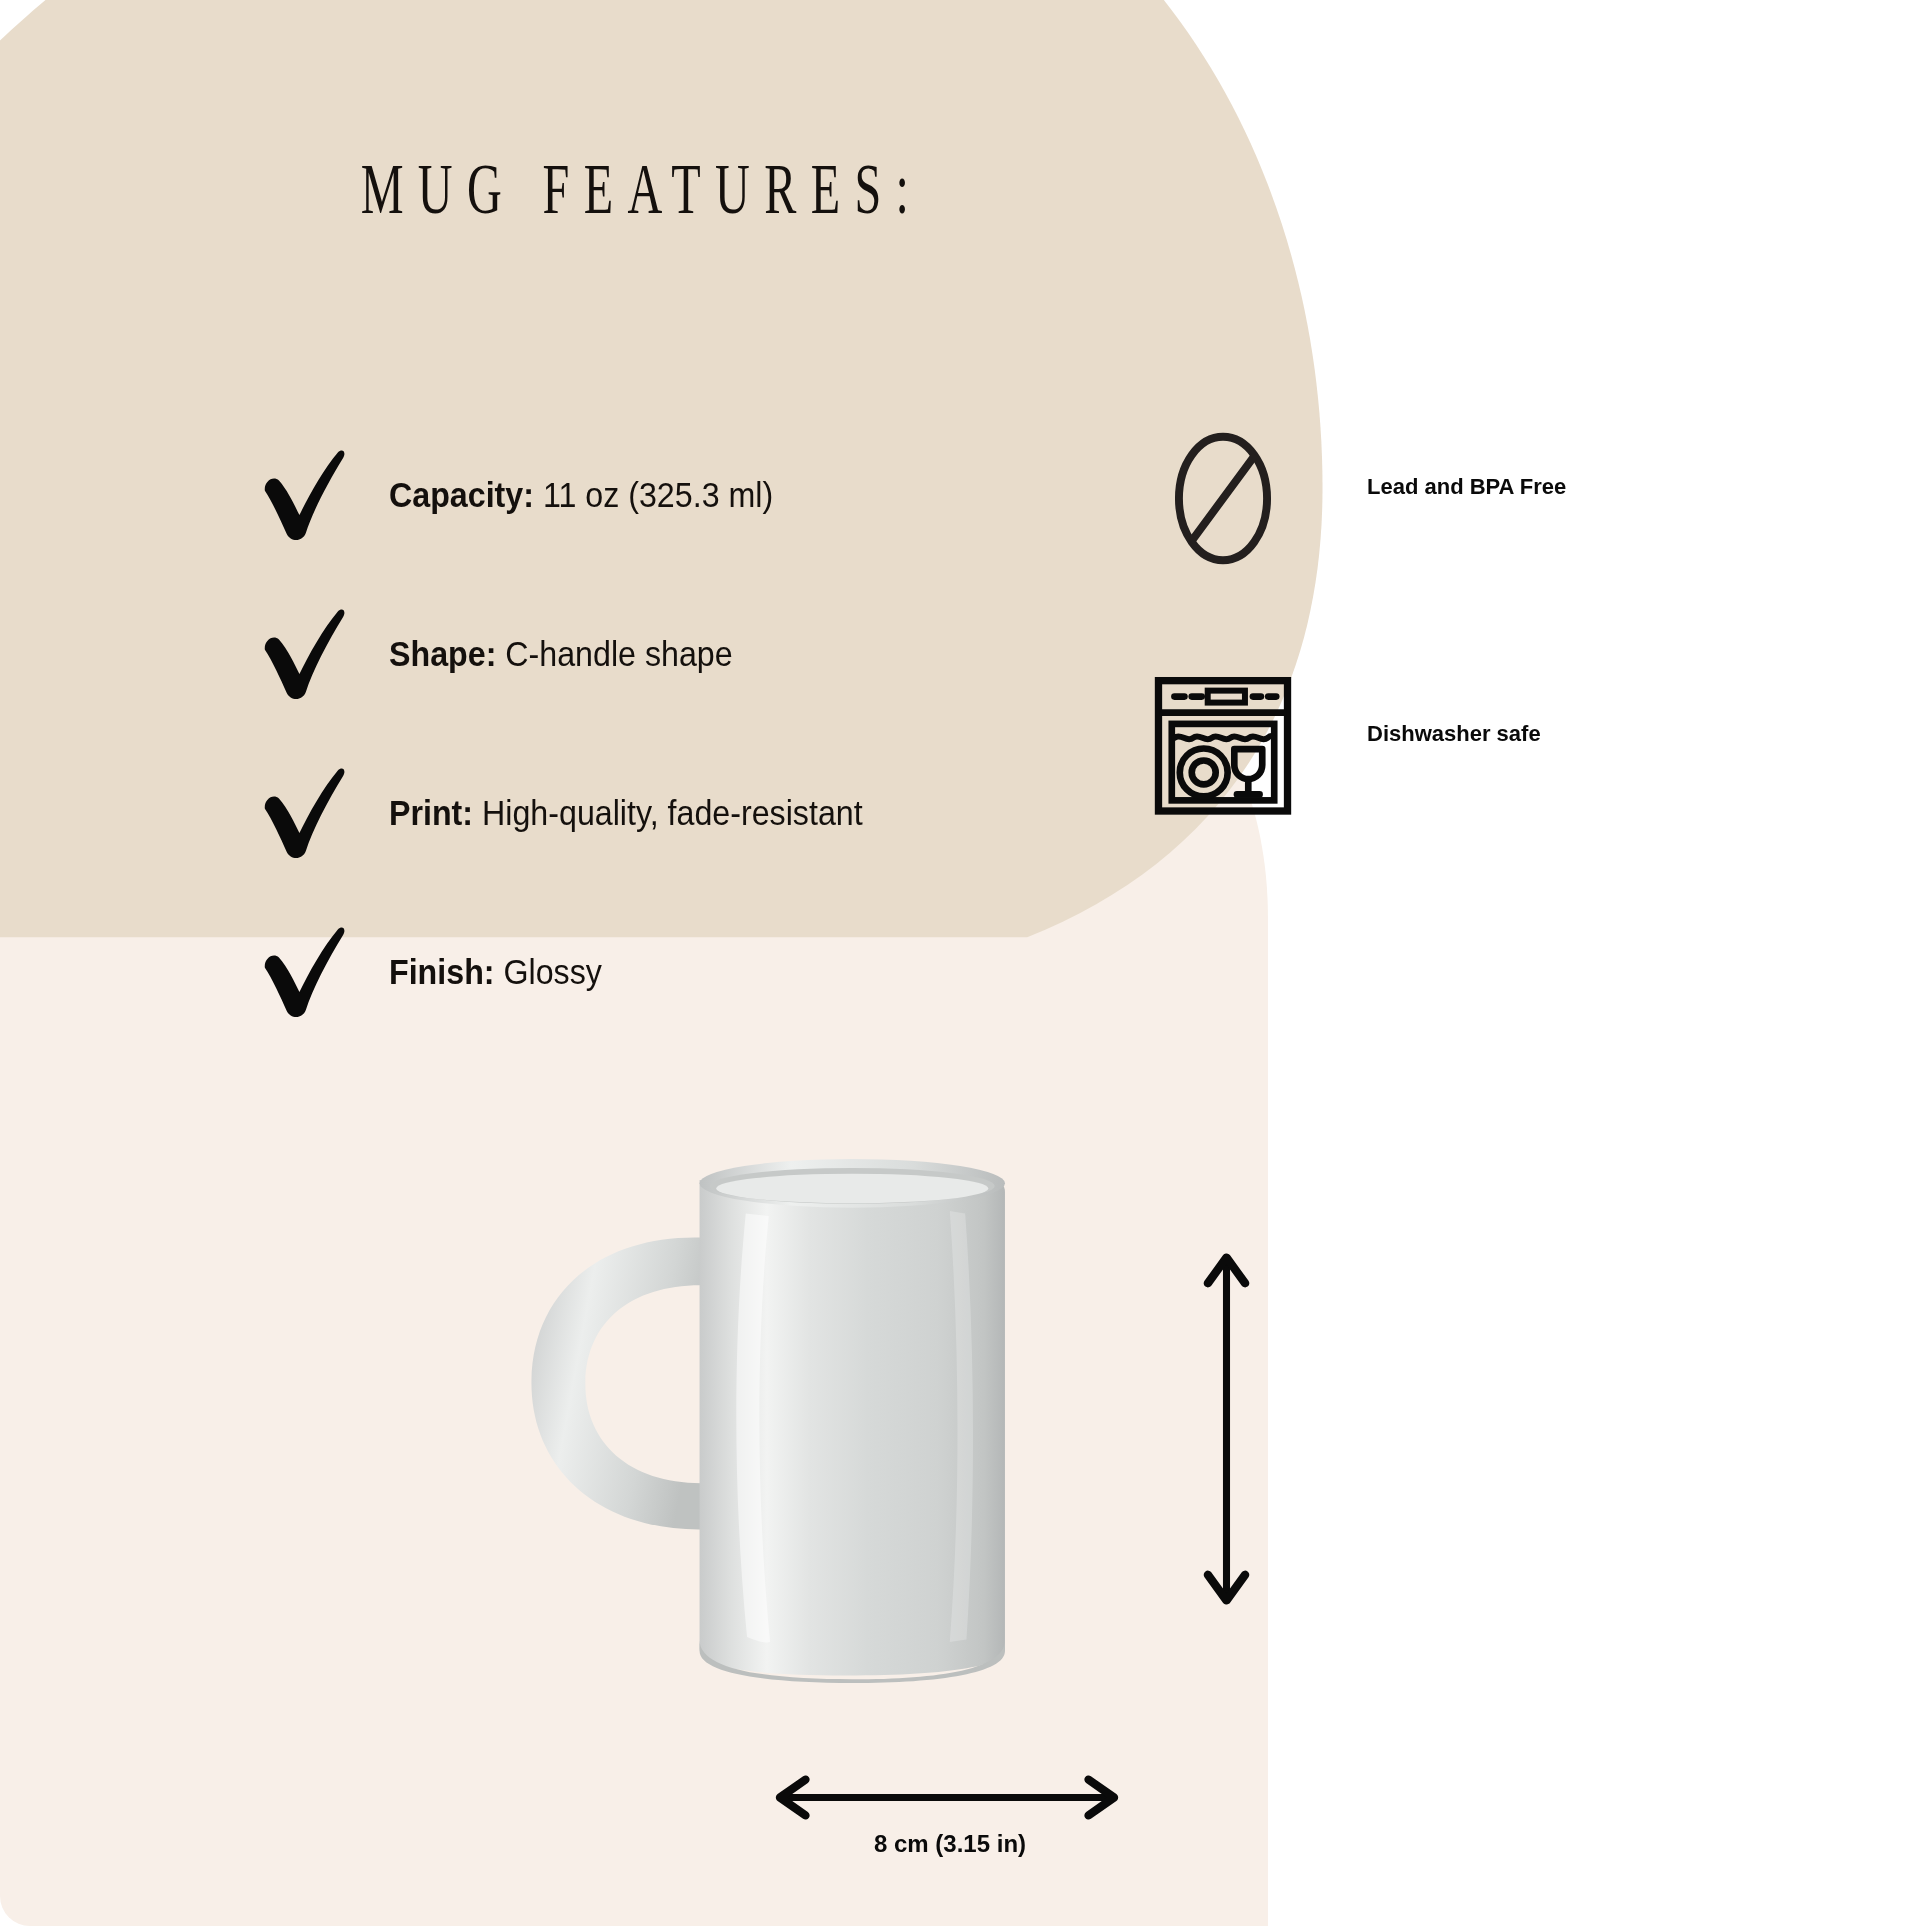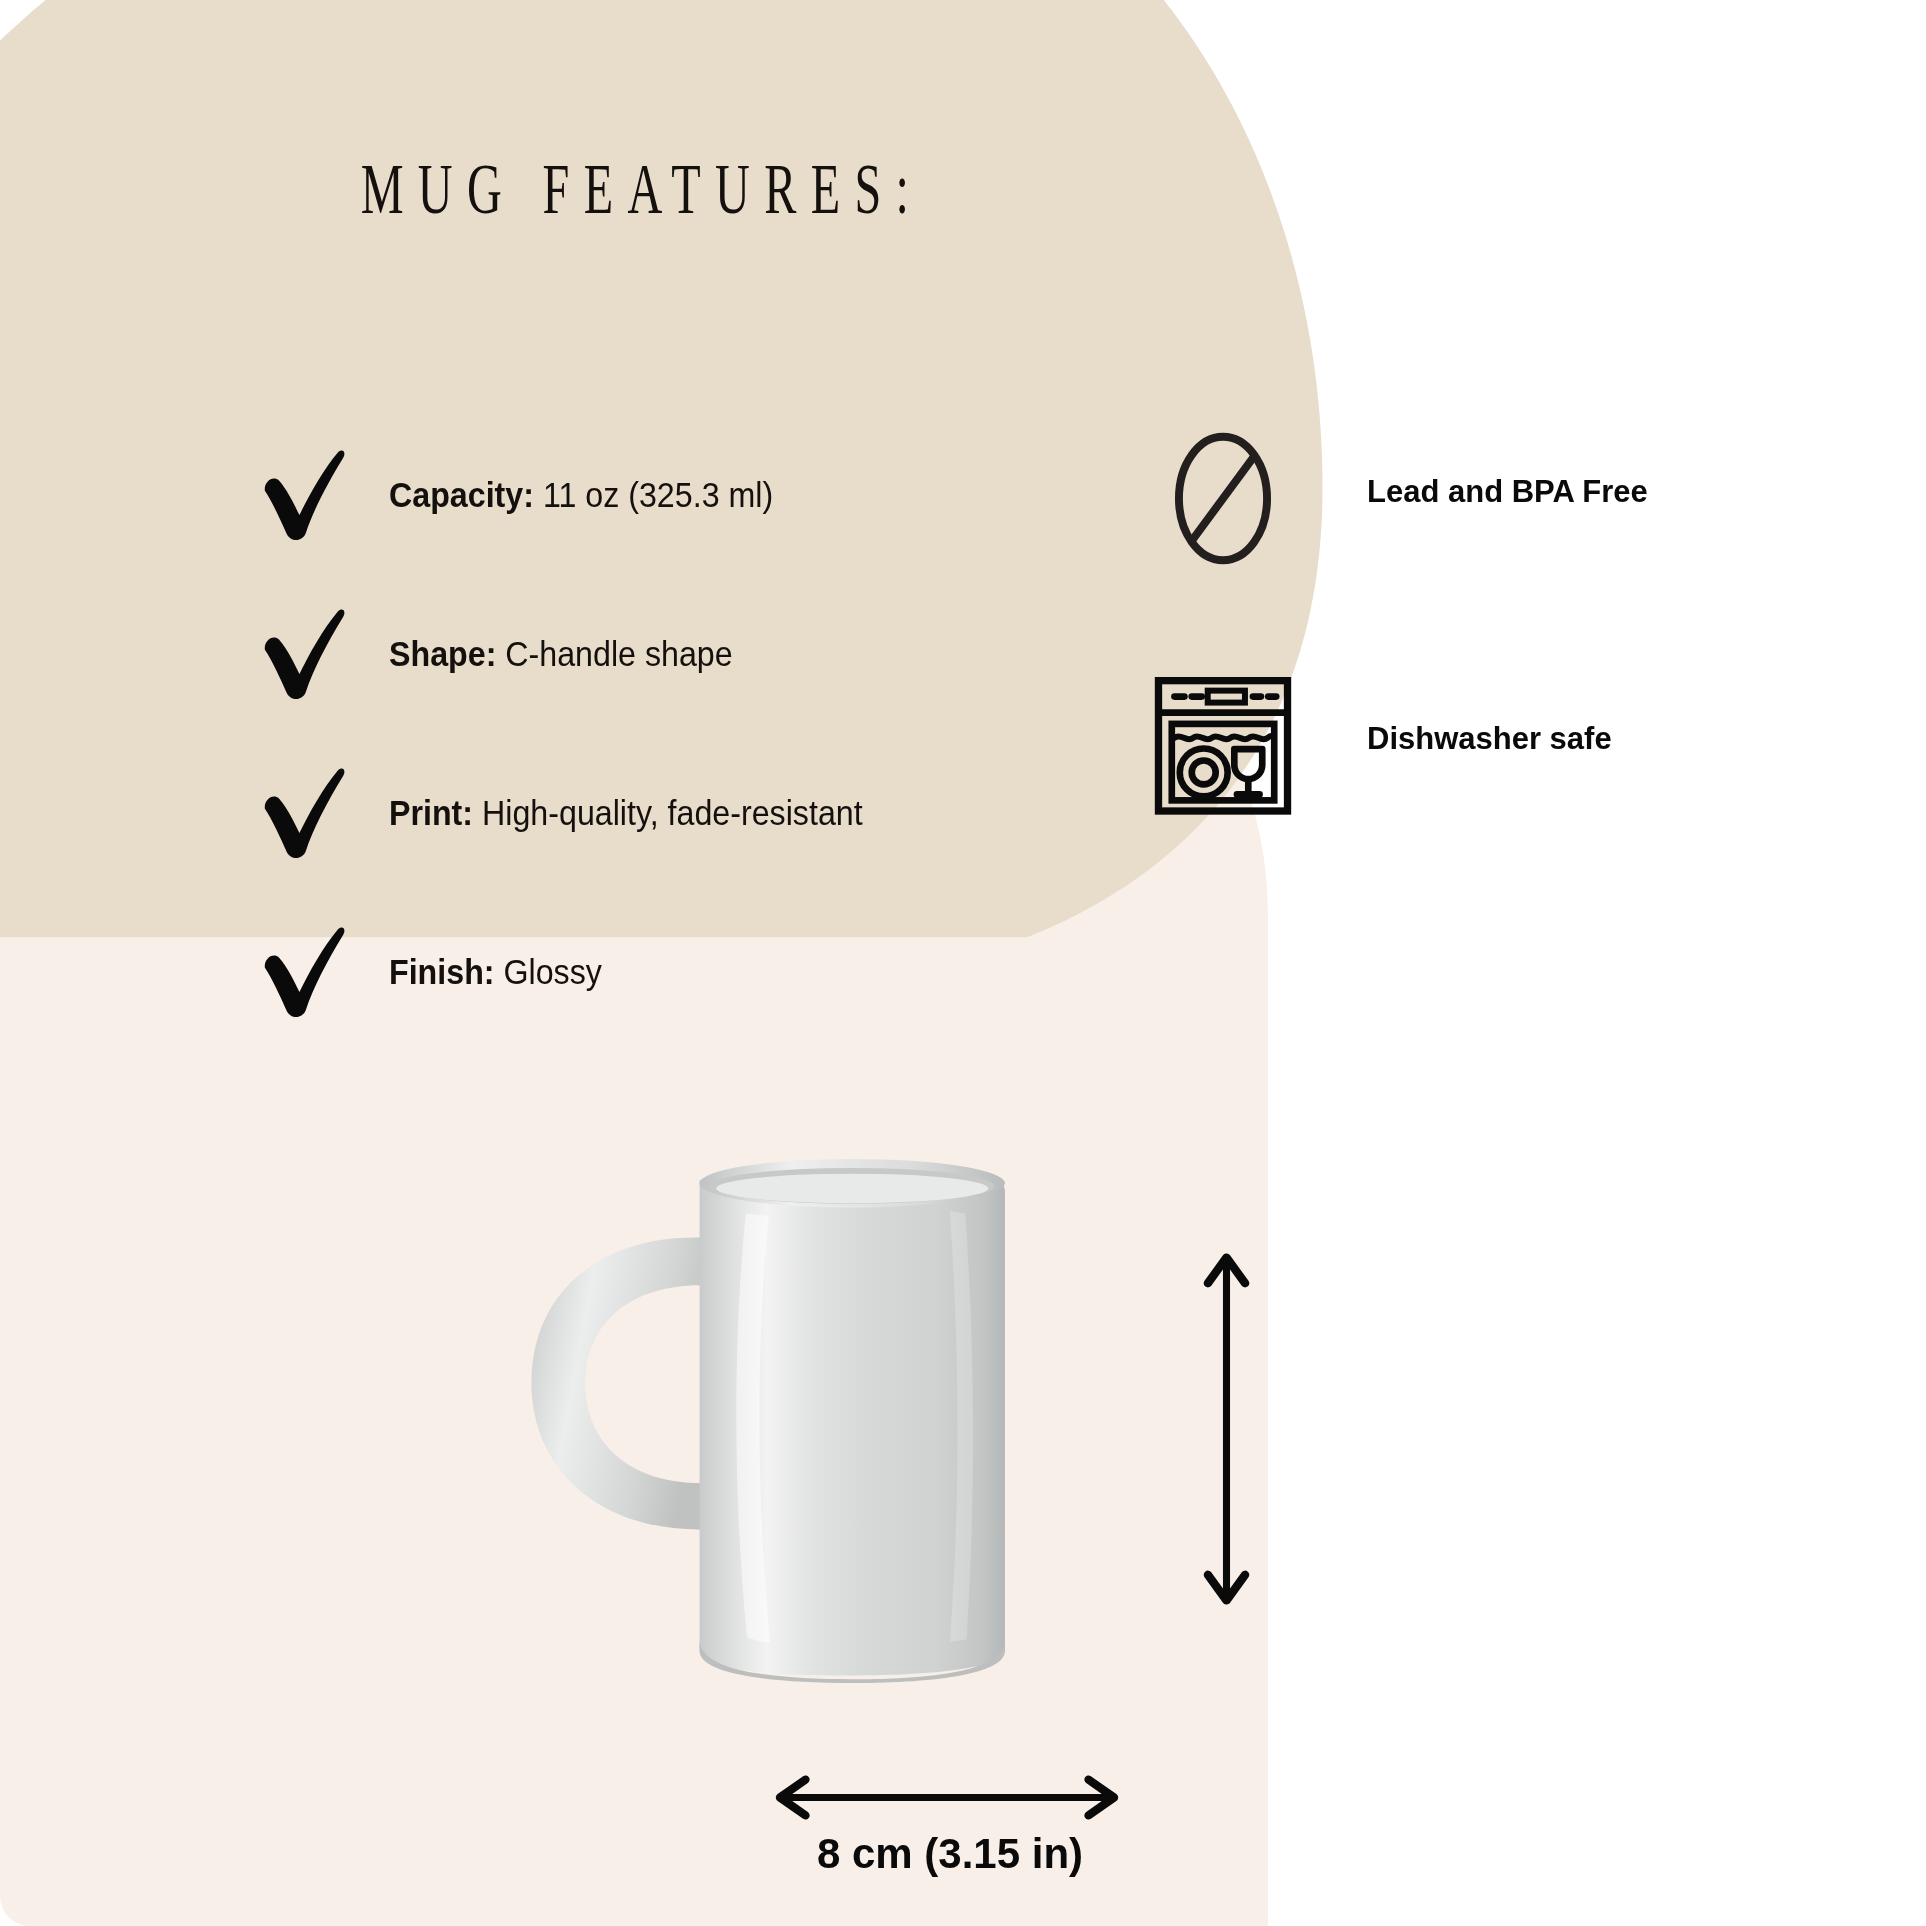--- a/index.html
+++ b/index.html
@@ -98,21 +98,21 @@
     width: 148px;
     height: 148px;
     display: flex;
     align-items: center;
     justify-content: center;
   }
   .safety-label {
     position: absolute;
     left: 218px;
     top: 50px;
-    font-size: 31px;
+    font-size: 22px;
     font-weight: 700;
     color: #0a0a0a;
     white-space: nowrap;
   }
 
   
   #mug-figure {
     position: absolute;
     left: 507px;
     top: 1098px;
@@ -145,21 +145,21 @@
     top: 1772px;
     width: 360px;
     height: 51px;
   }
   #width-label {
     position: absolute;
     left: 693px;
     top: 1830px;
     width: 514px;
     text-align: center;
-    font-size: 42px;
+    font-size: 24px;
     font-weight: 700;
     color: #0a0a0a;
   }
 </style>
 </head>
 <body>
 
 <div id="page">
 
   <svg id="bg-layer" viewBox="0 0 3000 3000">

